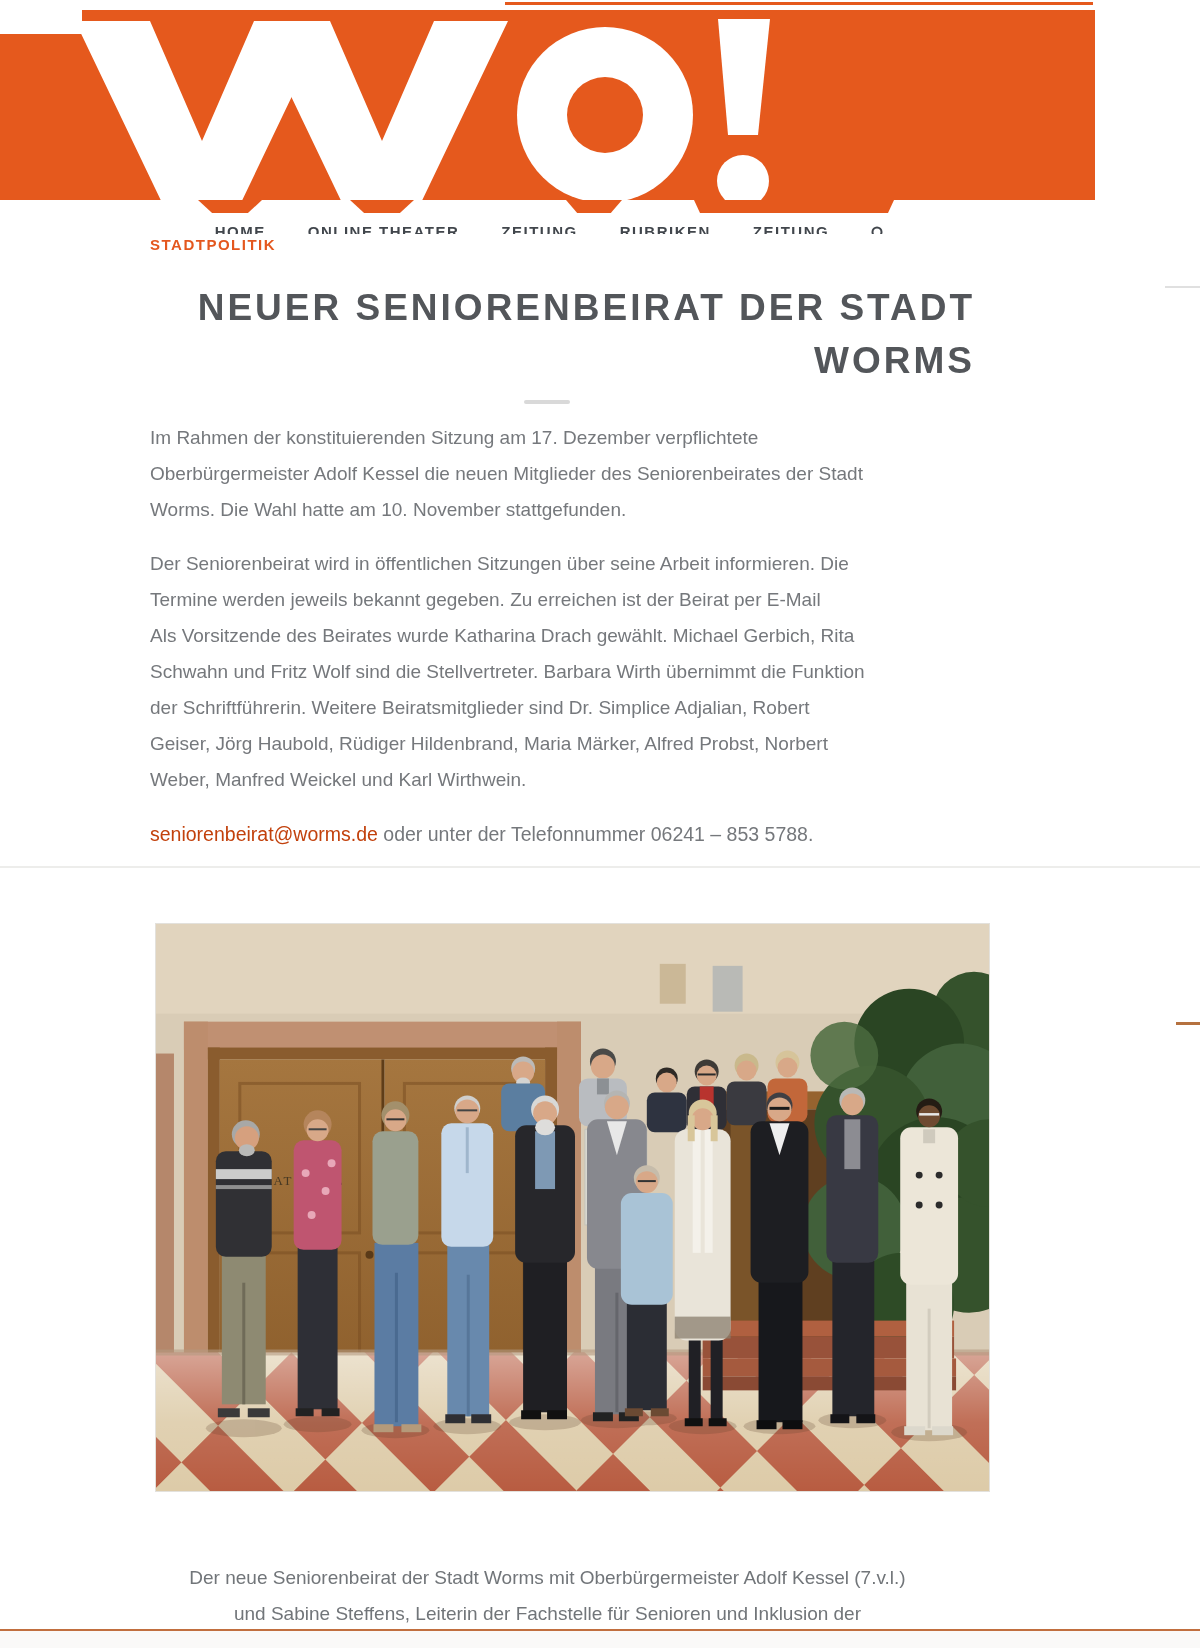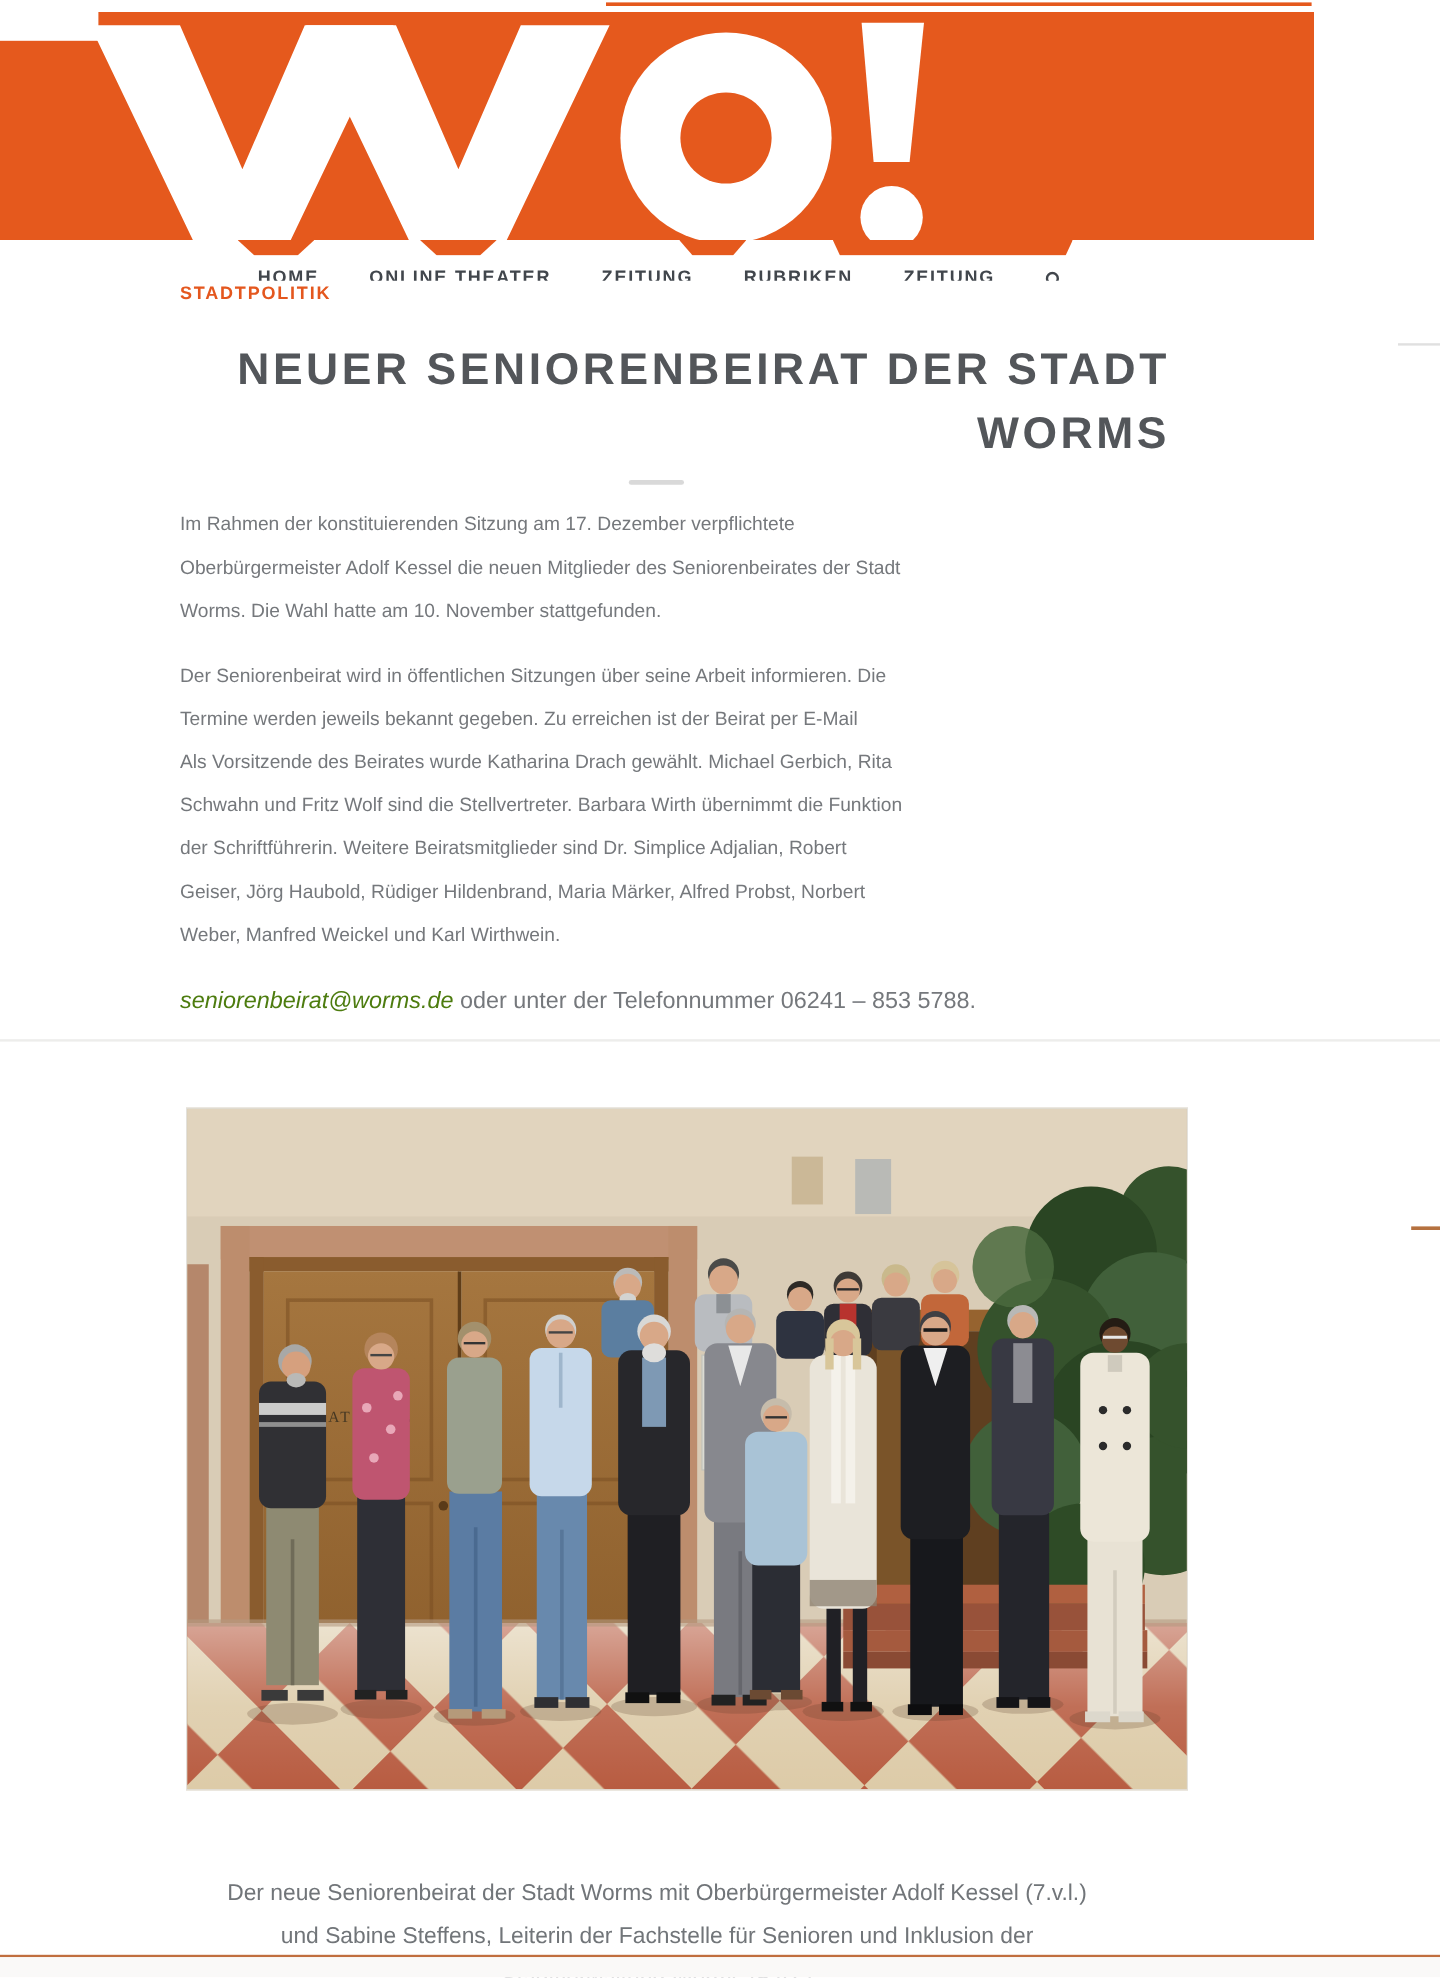--- a/index.html
+++ b/index.html
@@ -45,25 +45,25 @@
   }
   .divider{
     position:absolute;left:524px;top:400px;width:46px;height:4px;
     background:#d9d9d9;border-radius:2px;
   }
   .article-body{position:absolute;left:150px;top:420px;width:795px;}
   .subheading{
     color:#e4571e;font-size:23px;font-weight:bold;margin:0 0 22px 0;line-height:28px;
   }
   .para{
-    font-size:16px;line-height:36px;color:#75787c;margin:0 0 18px 0;
+    font-size:19px;line-height:36px;color:#75787c;margin:0 0 18px 0;
     white-space:pre-line;
   }
   .para-linkline{font-size:19.5px;line-height:36px;color:#75787c;margin-top:16px;}
-  .email-link{color:#4d7c0f;text-decoration:none;cursor:pointer;font-style:italic;}
+  .email-link{color:#c2410c;text-decoration:none;cursor:pointer;}
   .faint-rule{position:absolute;left:0;top:866px;width:1200px;height:2px;background:#ededeb;}
   
   .photo-wrap{
     position:absolute;left:155px;top:923px;width:835px;height:569px;
     border:1px solid #e3e1dc;box-sizing:border-box;background:#d9ccb6;
   }
   .photo-wrap svg{display:block;width:100%;height:100%;}
   .caption{
     position:absolute;left:150px;top:1560px;width:795px;text-align:center;
     font-size:19px;line-height:36px;color:#717579;white-space:pre-line;

